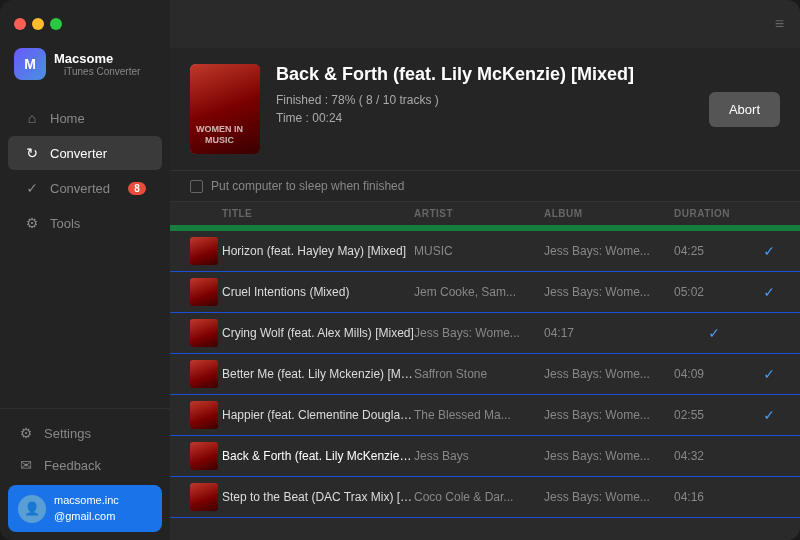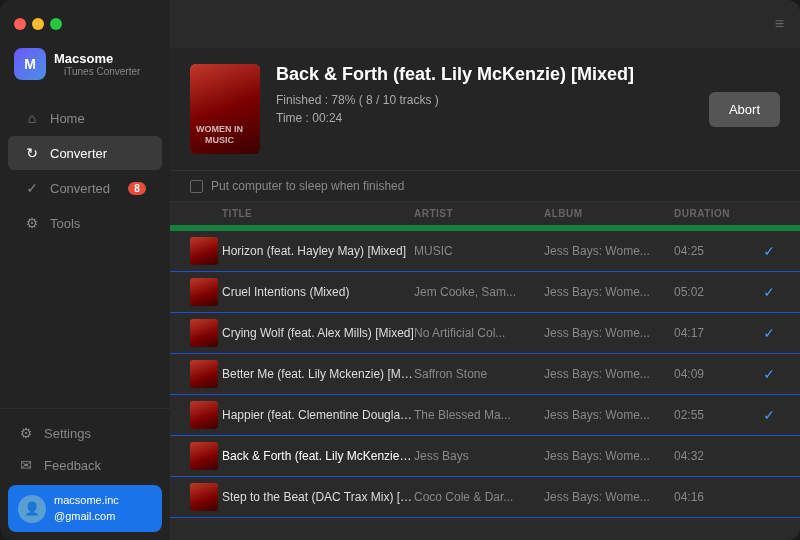--- a/index.html
+++ b/index.html
@@ -534,21 +534,20 @@
     </div>
         <div class="track-row">
       <div class="track-title-col" style="justify-content:center;">
         <div class="track-thumb">
           <div class="track-thumb-inner"></div>
         </div>
       </div>
       <div class="track-title-col">
         <span class="track-title">Crying Wolf (feat. Alex Mills) [Mixed]</span>
       </div>
-      <div class="track-cell">No Artificial Col...</div>
       <div class="track-cell">Jess Bays: Wome...</div>
       <div class="track-duration">04:17</div>
       <div class="track-check">✓</div>
     </div>
         <div class="track-row">
       <div class="track-title-col" style="justify-content:center;">
         <div class="track-thumb">
           <div class="track-thumb-inner"></div>
         </div>
       </div>

